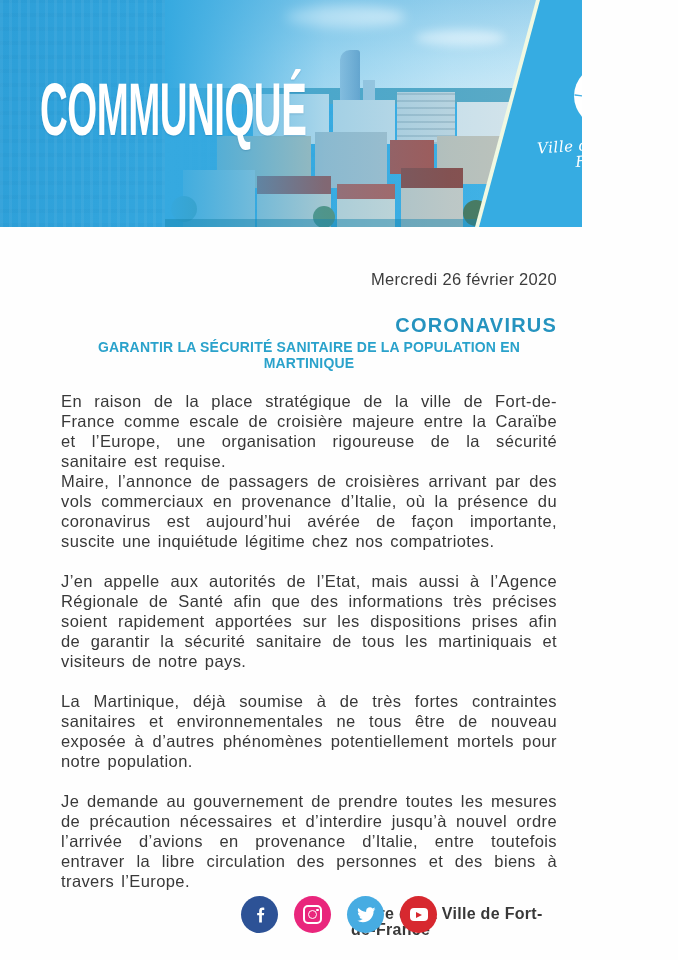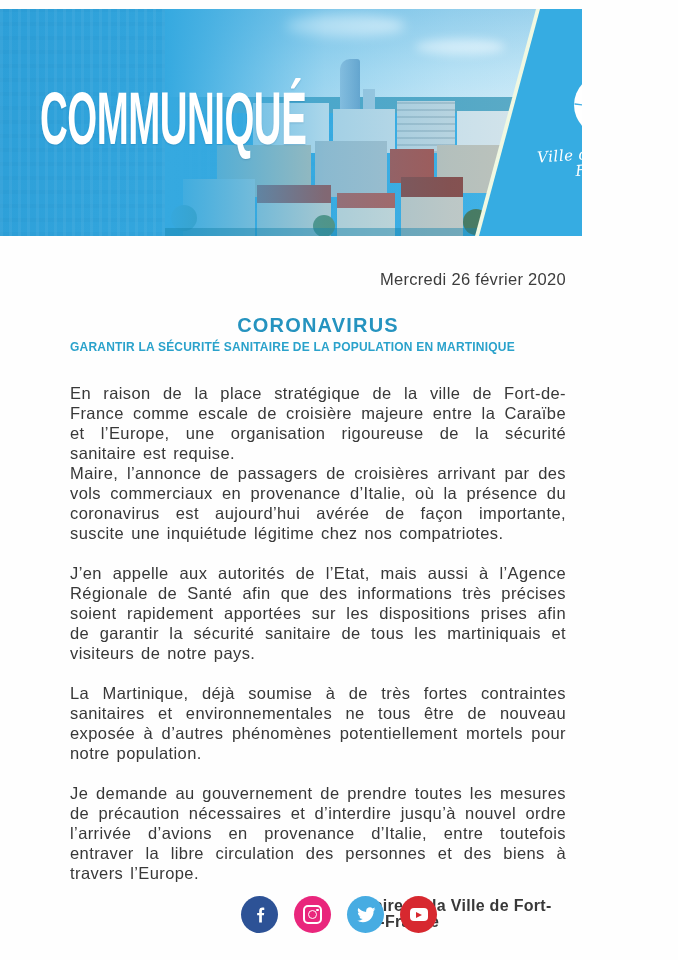--- a/index.html
+++ b/index.html
@@ -1,20 +1,20 @@
 <!DOCTYPE html>
 <html><head>
 <meta charset="utf-8">
 <style>
   html,body{margin:0;padding:0;background:#ffffff;}
   .page{position:relative;width:678px;height:960px;background:#fefefe;overflow:hidden;
         font-family:"Liberation Sans",sans-serif;}
 
   
-  .banner{position:absolute;left:0;top:9px;width:582px;height:227px;overflow:hidden;
+  .banner{position:absolute;left:0;top:0;width:582px;height:227px;overflow:hidden;
           background:linear-gradient(100deg,#2d9fd8 0%,#35a9e0 45%,#3fb2e6 100%);}
   .watermark{position:absolute;left:0;top:0;width:420px;height:227px;opacity:.5;
      background:
        repeating-linear-gradient(90deg,rgba(255,255,255,.10) 0 3px,rgba(255,255,255,0) 3px 9px),
        repeating-linear-gradient(0deg,rgba(20,90,140,.07) 0 4px,rgba(20,90,140,0) 4px 14px);
      -webkit-mask-image:linear-gradient(90deg,#000 55%,transparent 100%);
      mask-image:linear-gradient(90deg,#000 55%,transparent 100%);}
   .photo{position:absolute;left:165px;top:0;width:380px;height:227px;
          clip-path:polygon(0 0,373px 0,312px 227px,0 227px);}
   .photo div{position:absolute;}
@@ -61,28 +61,28 @@
       font-size:74px;font-weight:bold;line-height:1;letter-spacing:-1px;white-space:nowrap;
       transform:scaleX(.52);transform-origin:left top;
       text-shadow:0 1px 2px rgba(20,90,140,.25);}
 
   .logo{position:absolute;left:574px;top:65px;}
   .script-sig{position:absolute;left:528px;top:136px;width:150px;color:#ffffff;
       font-family:"DejaVu Serif",serif;font-style:italic;font-size:15px;line-height:16px;
       transform:rotate(-4deg);letter-spacing:.5px;text-align:center;}
 
   
-  .content{position:absolute;left:12px;top:227px;width:612px;padding:18px;box-sizing:border-box;}
+  .content{position:absolute;left:3px;top:227px;width:612px;padding:18px;box-sizing:border-box;}
   .inner{margin:0 40px;}
   .date{margin-top:25px;text-align:right;font-size:16.5px;color:#3c3c3c;letter-spacing:.3px;}
-  .doc-title{margin-top:26px;text-align:center;font-size:20px;line-height:20px;font-weight:bold;
+  .doc-title{margin-top:26px;text-align:right;font-size:20px;line-height:20px;font-weight:bold;
              color:#2593bf;letter-spacing:1.2px;}
-  .doc-subtitle{margin-top:4px;text-align:left;font-size:12px;line-height:16px;font-weight:bold;
+  .doc-subtitle{margin-top:4px;text-align:center;font-size:14px;line-height:16px;font-weight:bold;
                 color:#2aa2cb;letter-spacing:.2px;}
-  .bodytext{margin-top:28px;}
+  .bodytext{margin-top:20px;}
   .bodytext p{margin:0 0 20px 0;text-align:justify;font-size:16.5px;line-height:20px;
               color:#383838;letter-spacing:.4px;word-spacing:2px;}
   .bodytext p.joined{margin-bottom:0;}
   .bodytext p.last{margin-bottom:15px;}
   .signature{margin:15px 0 0 290px;font-size:16px;line-height:16px;color:#383838;}
   .sig-name{font-weight:bold;margin:0 0 1px 0;}
   .sig-role{margin:0;letter-spacing:.3px;font-weight:bold;}
 
   
   .social{position:absolute;left:0;top:896px;width:678px;display:flex;

